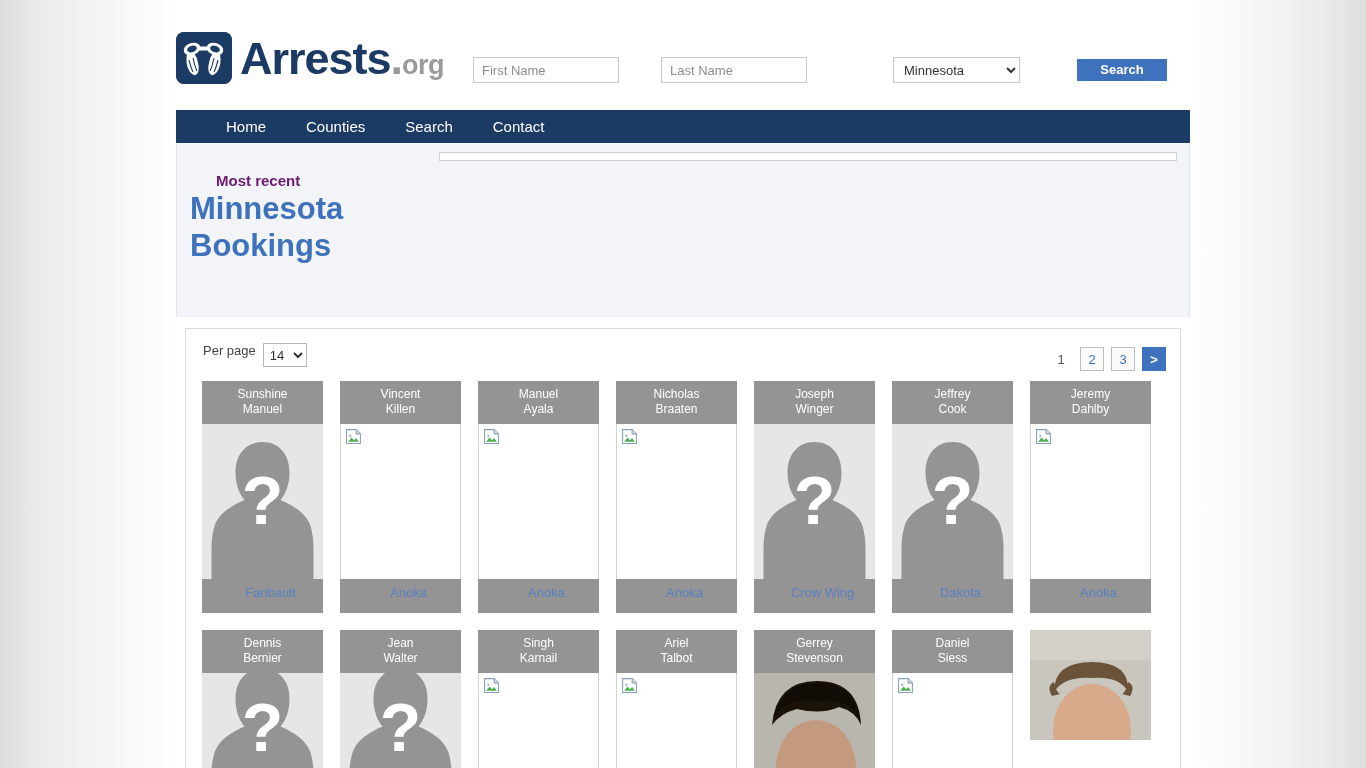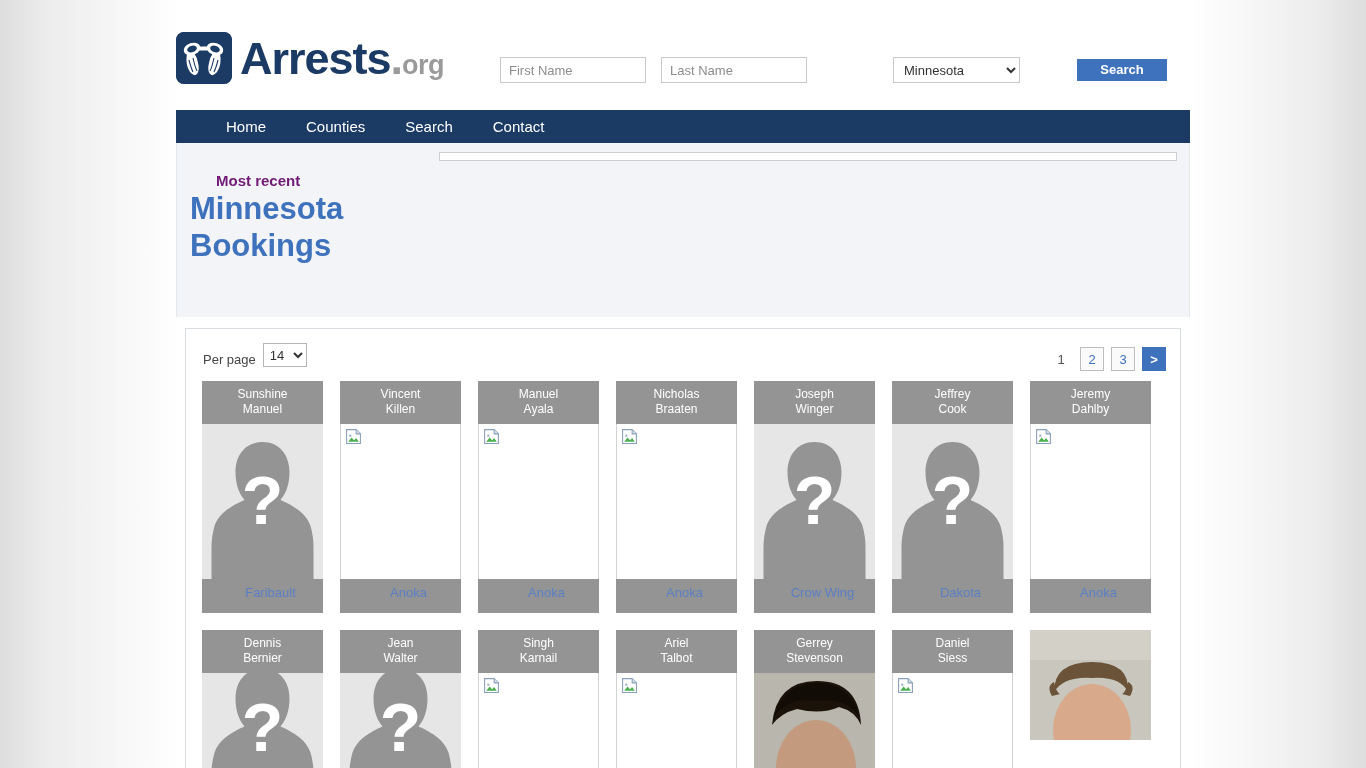--- a/index.html
+++ b/index.html
@@ -64,21 +64,21 @@
     height: 26px;
     border: 1px solid #c9c9c9;
     background: #fff;
     font-size: 13px;
     color: #666;
     padding: 2px 8px;
     font-family: "Liberation Sans", sans-serif;
     border-radius: 0;
   }
   .hdr-input::placeholder { color:#8d8d8d; }
-  #first-name { left: 324px; width: 146px; }
+  #first-name { left: 297px; width: 146px; }
   #last-name  { left: 485px; width: 146px; }
   .hdr-select {
     position: absolute; left: 717px; top: 57px;
     width: 127px; height: 26px;
     border: 1px solid #c9c9c9;
     background: #fff;
     font-size: 13px; color: #333;
     font-family: "Liberation Sans", sans-serif;
     padding: 2px 6px;
   }
@@ -147,21 +147,21 @@
     min-height: 440px;
     background: #ffffff;
     border: 1px solid #d9dde2;
   }
   .panel-toolbar {
     position: relative;
     height: 52px;
   }
   .perpage {
     position: absolute; left: 17px; top: 14px;
-    display: flex; align-items: flex-end;
+    display: flex; align-items: flex-start;
     font-size: 13px; color: #444;
   }
   .perpage-label { margin-right: 7px; }
   .perpage-select {
     width: 44px; height: 24px;
     border: 1px solid #b6b6b6;
     background: #fff;
     font-size: 13px; color: #333;
     font-family: "Liberation Sans", sans-serif;
     padding: 1px 2px;

